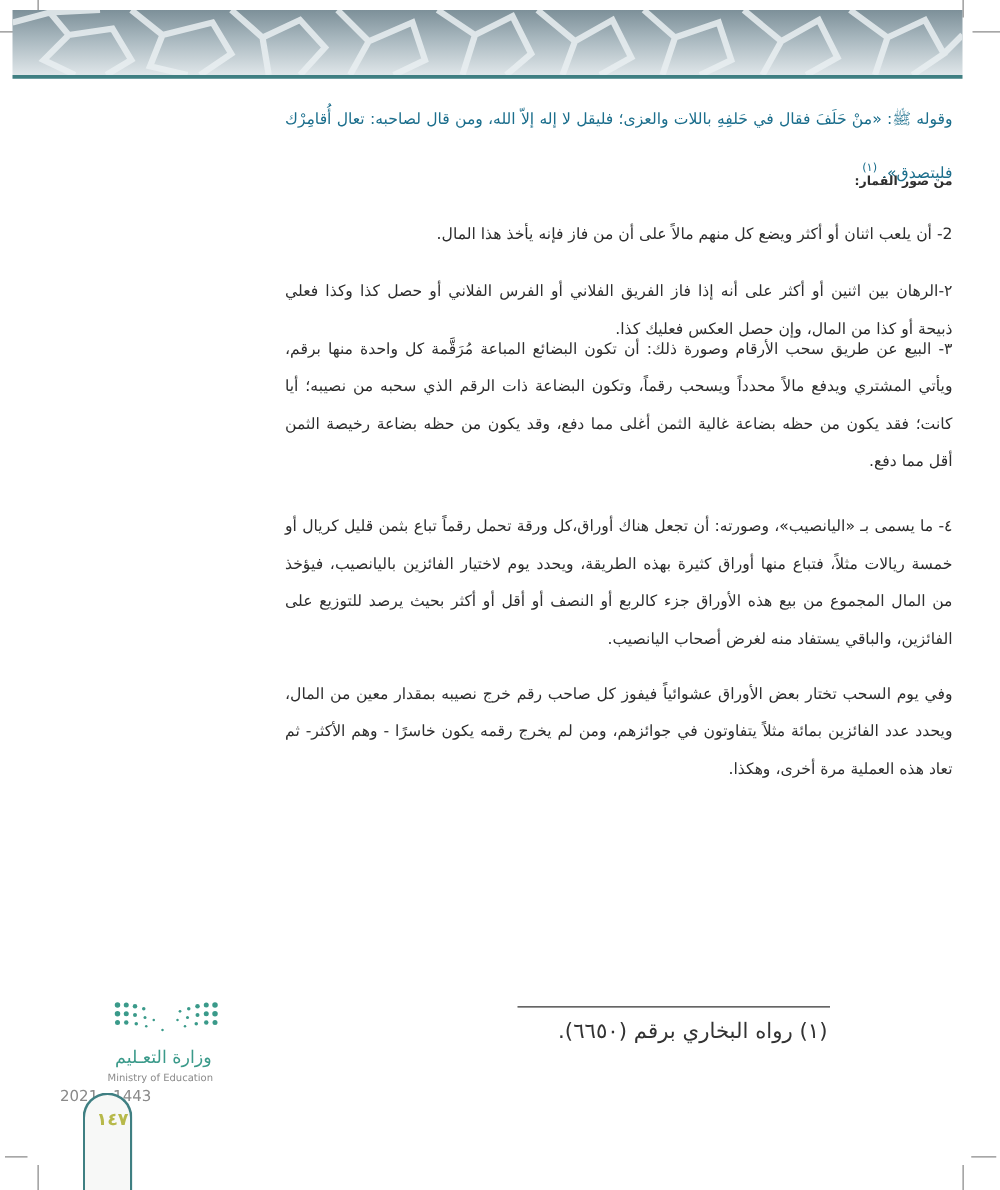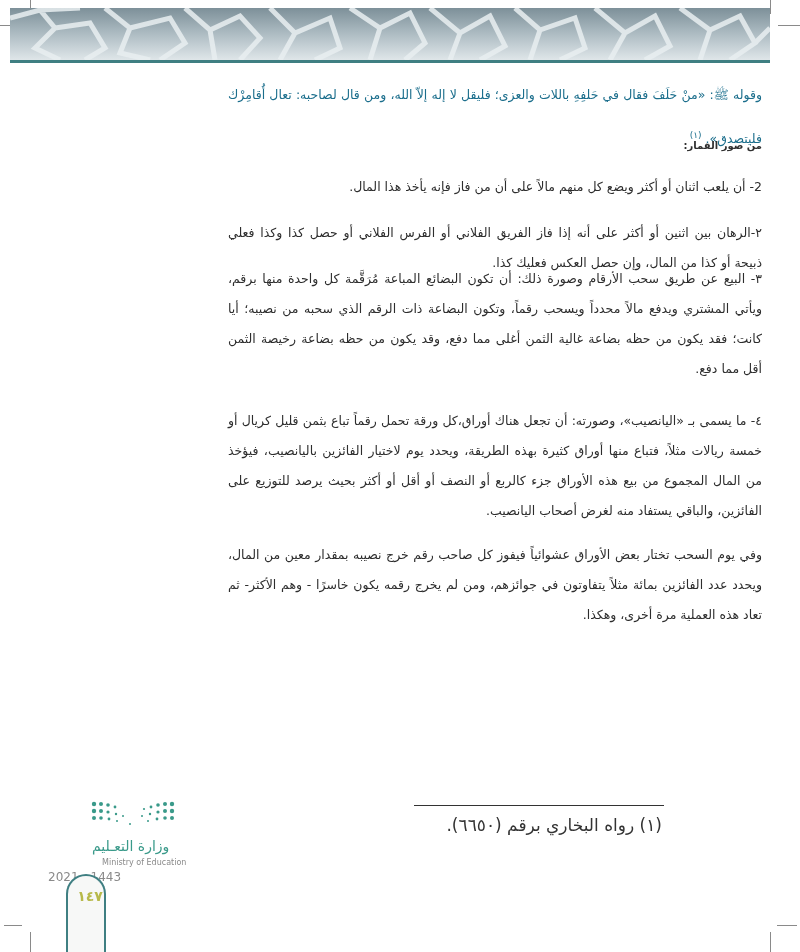--- a/index.html
+++ b/index.html
@@ -42,21 +42,21 @@
     .footnote {
       position: absolute; right: 138px; top: 815px; direction: rtl;
       font-size: 17px; color: #333;
     }
     .logo-dots { position: absolute; left: 90px; top: 800px; }
     .ministry-ar {
       position: absolute; left: 48px; top: 838px; font-size: 14px; color: #3a9a8a;
       direction: rtl; letter-spacing: 1px; margin-left: 44px;
     }
     .ministry-en {
-      position: absolute; left: 64px; top: 858px; font-size: 8px; color: #8a8a8a; padding-left: 38px;
+      position: absolute; left: 48px; top: 858px; font-size: 8px; color: #8a8a8a; padding-left: 38px;
     }
     .year-range {
       position: absolute; left: 48px; top: 870px; font-size: 12px; color: #8a8a8a;
     }
     .page-tab {
       position: absolute; left: 66px; top: 874px; width: 40px; height: 78px;
       background: #f7f8f7; border: 2px solid #3f7f82; border-bottom: none;
       border-radius: 20px 20px 0 0; box-sizing: border-box;
     }
     .page-num {

